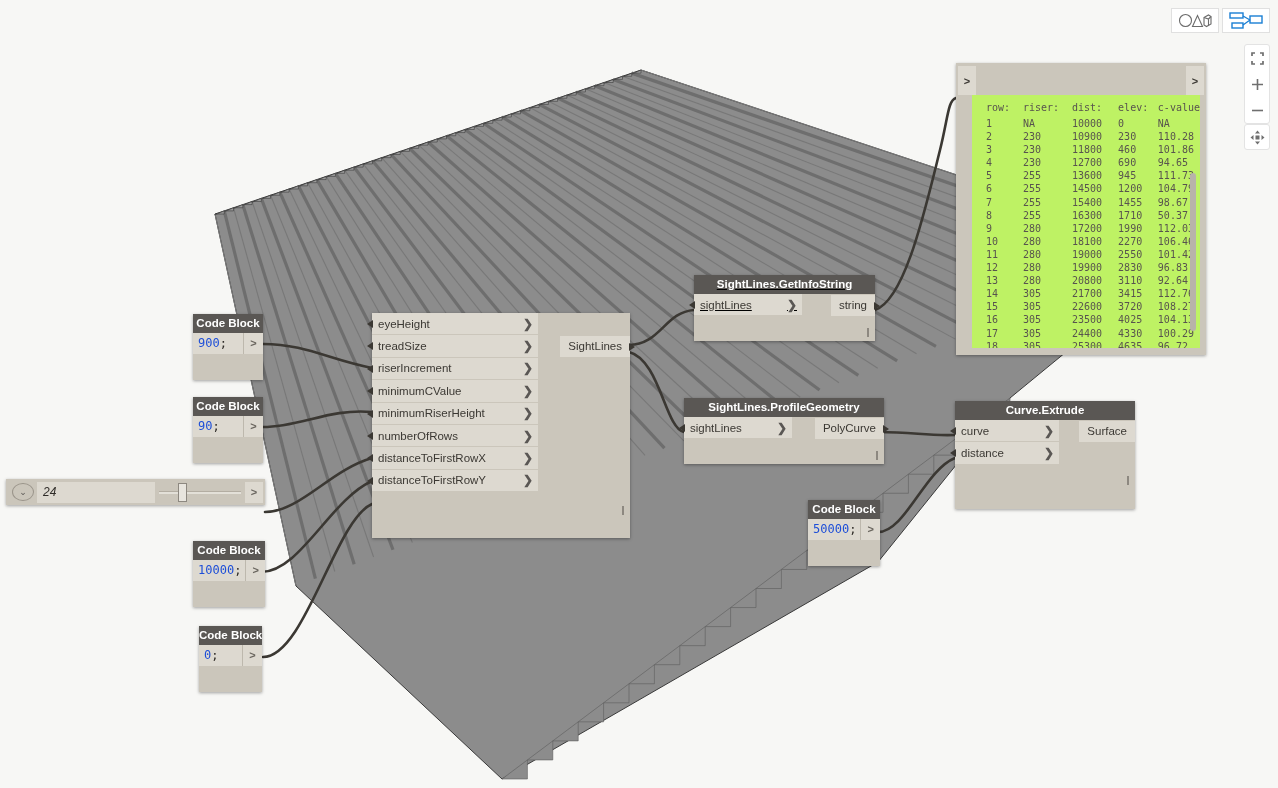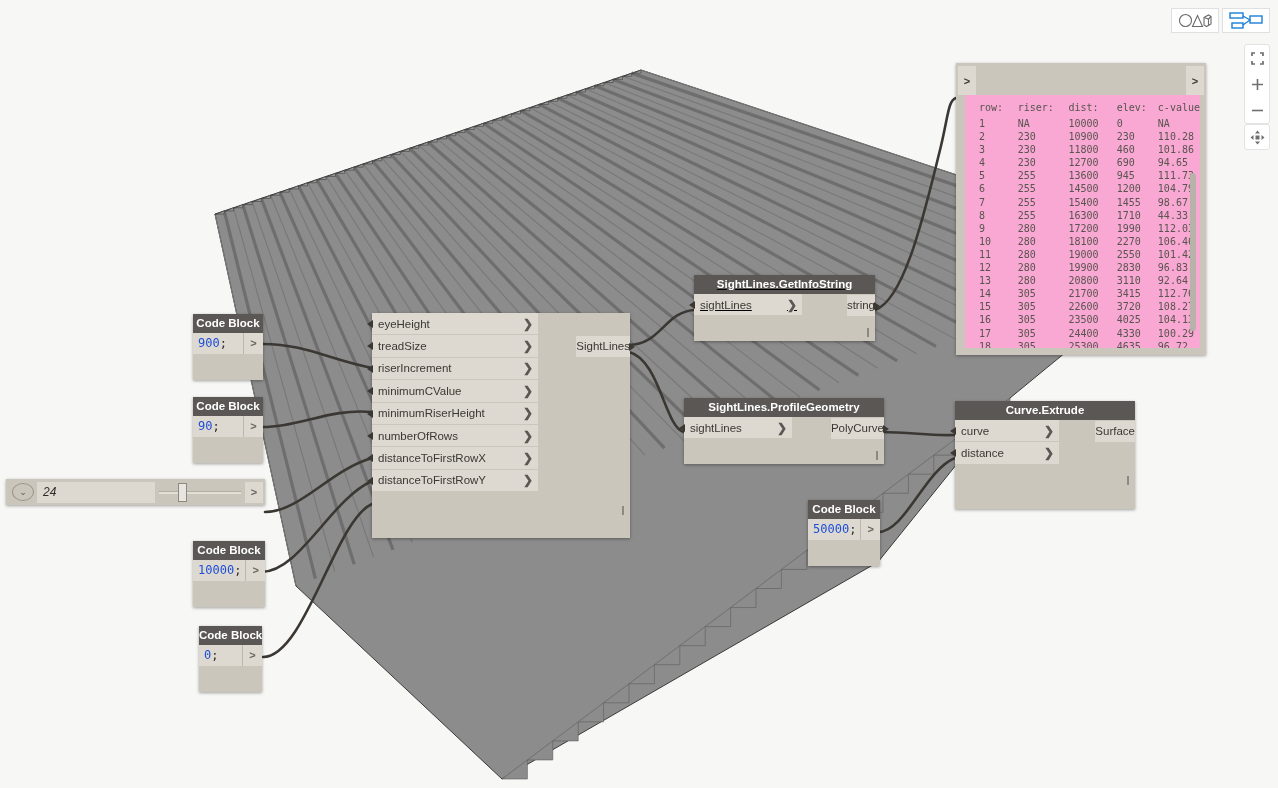--- a/index.html
+++ b/index.html
@@ -51,21 +51,21 @@
     flex: 0 0 auto;
   }
   .in-port .chev { font-weight: bold; color: #5a5754; font-size: 12px; }
   .out-port {
     position: absolute;
     right: 0;
     background: #ddd9d0;
     color: #3b3833;
     font-size: 11.5px;
     line-height: 21px;
-    padding: 0 0;
+    padding: 0 8px;
     text-align: right;
     white-space: nowrap;
   }
   .node-tick {
     position: absolute;
     right: 6px;
     bottom: 4px;
     width: 2px;
     height: 9px;
     background: #8d8880;
@@ -155,22 +155,22 @@
     padding: 3px 2px 0 2px;
   }
   .watch-inbtn, .watch-outbtn {
     background: #ddd9d0; width: 18px;
     font-size: 11px; font-weight: bold; color: #3b3833;
     display: flex; align-items: center; justify-content: center;
   }
   .watch-gap { flex: 1 1 auto; }
   .watch-table-wrap {
     position: relative;
-    margin: 0 6px 7px 9px;
-    background: #f9a8d4;
+    margin: 0 6px 7px 16px;
+    background: #bef264;
     height: 253px;
     overflow: hidden;
   }
   table.watch-table {
     border-collapse: collapse;
     font-family: "DejaVu Sans Mono", monospace;
     font-size: 10px;
     color: #58544e;
     margin: 7px 0 0 14px;
   }
@@ -641,21 +641,21 @@
             <td class="c1">255</td>
             <td class="c2">15400</td>
             <td class="c3">1455</td>
             <td class="c4">98.67</td>
           </tr>
           <tr>
             <td class="c0">8</td>
             <td class="c1">255</td>
             <td class="c2">16300</td>
             <td class="c3">1710</td>
-            <td class="c4">44.33</td>
+            <td class="c4">50.37</td>
           </tr>
           <tr>
             <td class="c0">9</td>
             <td class="c1">280</td>
             <td class="c2">17200</td>
             <td class="c3">1990</td>
             <td class="c4">112.03</td>
           </tr>
           <tr>
             <td class="c0">10</td>

